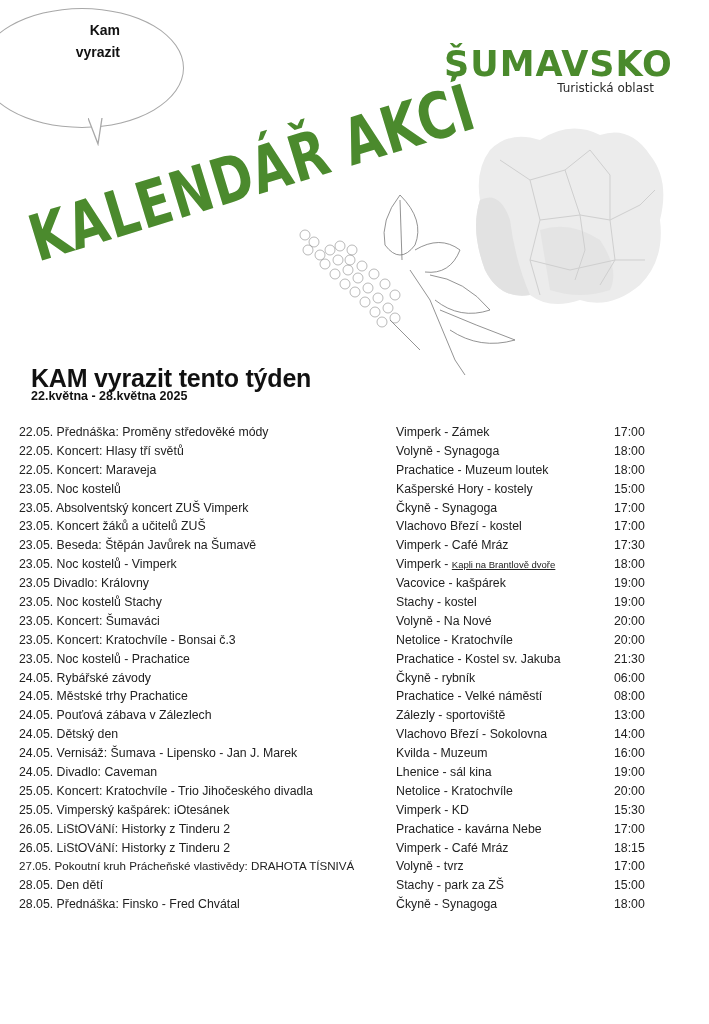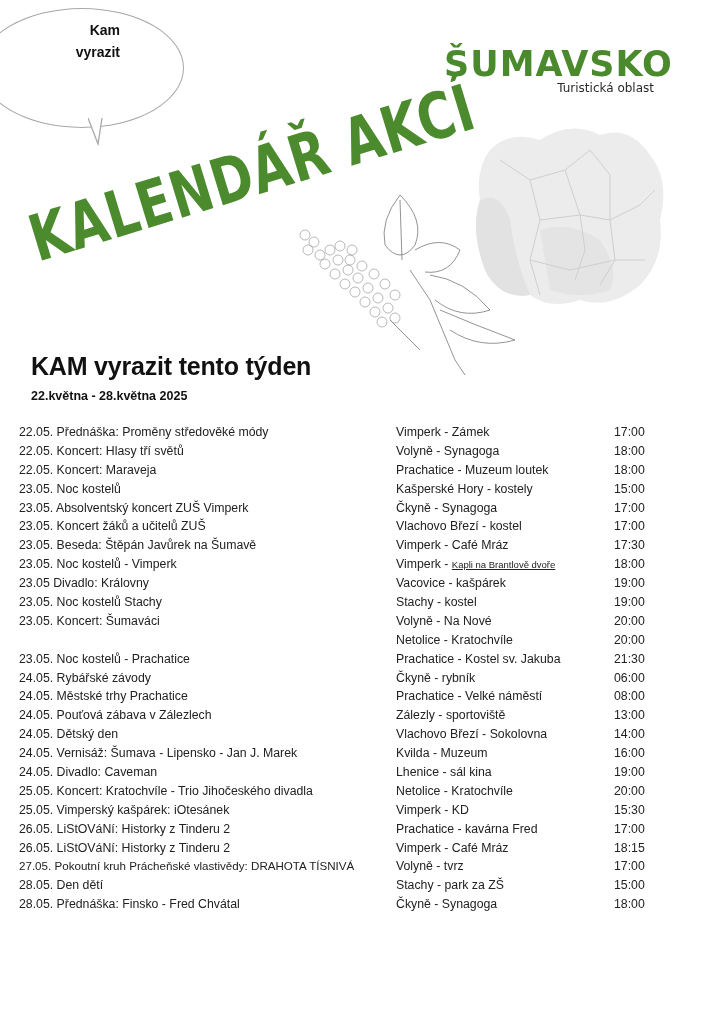--- a/index.html
+++ b/index.html
@@ -30,21 +30,21 @@
     .banner-wrap { position: absolute; left: 36px; top: 200px; width: 1px; height: 1px; }
     .banner-text {
       position: absolute; left: 0; top: 0; white-space: nowrap;
       font-family: "DejaVu Sans", sans-serif; font-weight: bold; font-size: 64px;
       color: #4b8a2d; transform: rotate(-17deg) scaleX(0.78); transform-origin: 0 70%;
       letter-spacing: 1px; line-height: 80px;
     }
     .map-art { position: absolute; left: 470px; top: 110px; width: 200px; height: 205px; }
     .plant-art { position: absolute; left: 290px; top: 180px; width: 230px; height: 200px; }
     .heading {
-      position: absolute; left: 31px; top: 352px; font-weight: bold; font-size: 25px;
+      position: absolute; left: 31px; top: 364px; font-weight: bold; font-size: 25px;
       color: #111; letter-spacing: -0.2px; text-align: right;
     }
     .subheading {
       position: absolute; left: 31px; top: 389px; font-weight: bold; font-size: 12.5px; color: #111;
     }
     .events { position: absolute; left: 19px; top: 423px; width: 620px; }
     .row { position: relative; height: 18.9px; font-size: 12.3px; line-height: 18.9px; color: #222; white-space: nowrap; }
     .row .ev { position: absolute; left: 0; }
     .row .pl { position: absolute; left: 377px; }
     .row .pl .small { font-size: 9.5px; text-decoration: underline; }
@@ -171,20 +171,21 @@
       <span class="ev">23.05. Noc kostelů Stachy</span>
       <span class="pl"><span>Stachy  - kostel</span><span class="small"></span></span>
       <span class="tm">19:00</span>
     </div>
   <div class="row">
       <span class="ev">23.05. Koncert: Šumaváci</span>
       <span class="pl"><span>Volyně - Na Nové</span><span class="small"></span></span>
       <span class="tm">20:00</span>
     </div>
   <div class="row">
+      <span class="ev">23.05. Koncert: Kratochvíle - Bonsai č.3</span>
       <span class="pl"><span>Netolice - Kratochvíle</span><span class="small"></span></span>
       <span class="tm">20:00</span>
     </div>
   <div class="row">
       <span class="ev">23.05. Noc kostelů - Prachatice</span>
       <span class="pl"><span>Prachatice - Kostel sv. Jakuba</span><span class="small"></span></span>
       <span class="tm">21:30</span>
     </div>
   <div class="row">
       <span class="ev">24.05. Rybářské závody</span>
@@ -221,21 +222,21 @@
       <span class="pl"><span>Netolice - Kratochvíle</span><span class="small"></span></span>
       <span class="tm">20:00</span>
     </div>
   <div class="row">
       <span class="ev">25.05. Vimperský kašpárek: iOtesánek</span>
       <span class="pl"><span>Vimperk - KD</span><span class="small"></span></span>
       <span class="tm">15:30</span>
     </div>
   <div class="row">
       <span class="ev">26.05. LiStOVáNí: Historky z Tinderu 2</span>
-      <span class="pl"><span>Prachatice - kavárna Fred</span><span class="small"></span></span>
+      <span class="pl"><span>Prachatice - kavárna Nebe</span><span class="small"></span></span>
       <span class="tm">17:00</span>
     </div>
   <div class="row">
       <span class="ev">26.05. LiStOVáNí: Historky z Tinderu 2</span>
       <span class="pl"><span>Vimperk - Café Mráz</span><span class="small"></span></span>
       <span class="tm">18:15</span>
     </div>
   <div class="row">
       <span class="ev" style="font-size:11.6px;">27.05. Pokoutní kruh Prácheňské vlastivědy: DRAHOTA TÍSNIVÁ</span>
       <span class="pl"><span>Volyně - tvrz</span><span class="small"></span></span>

